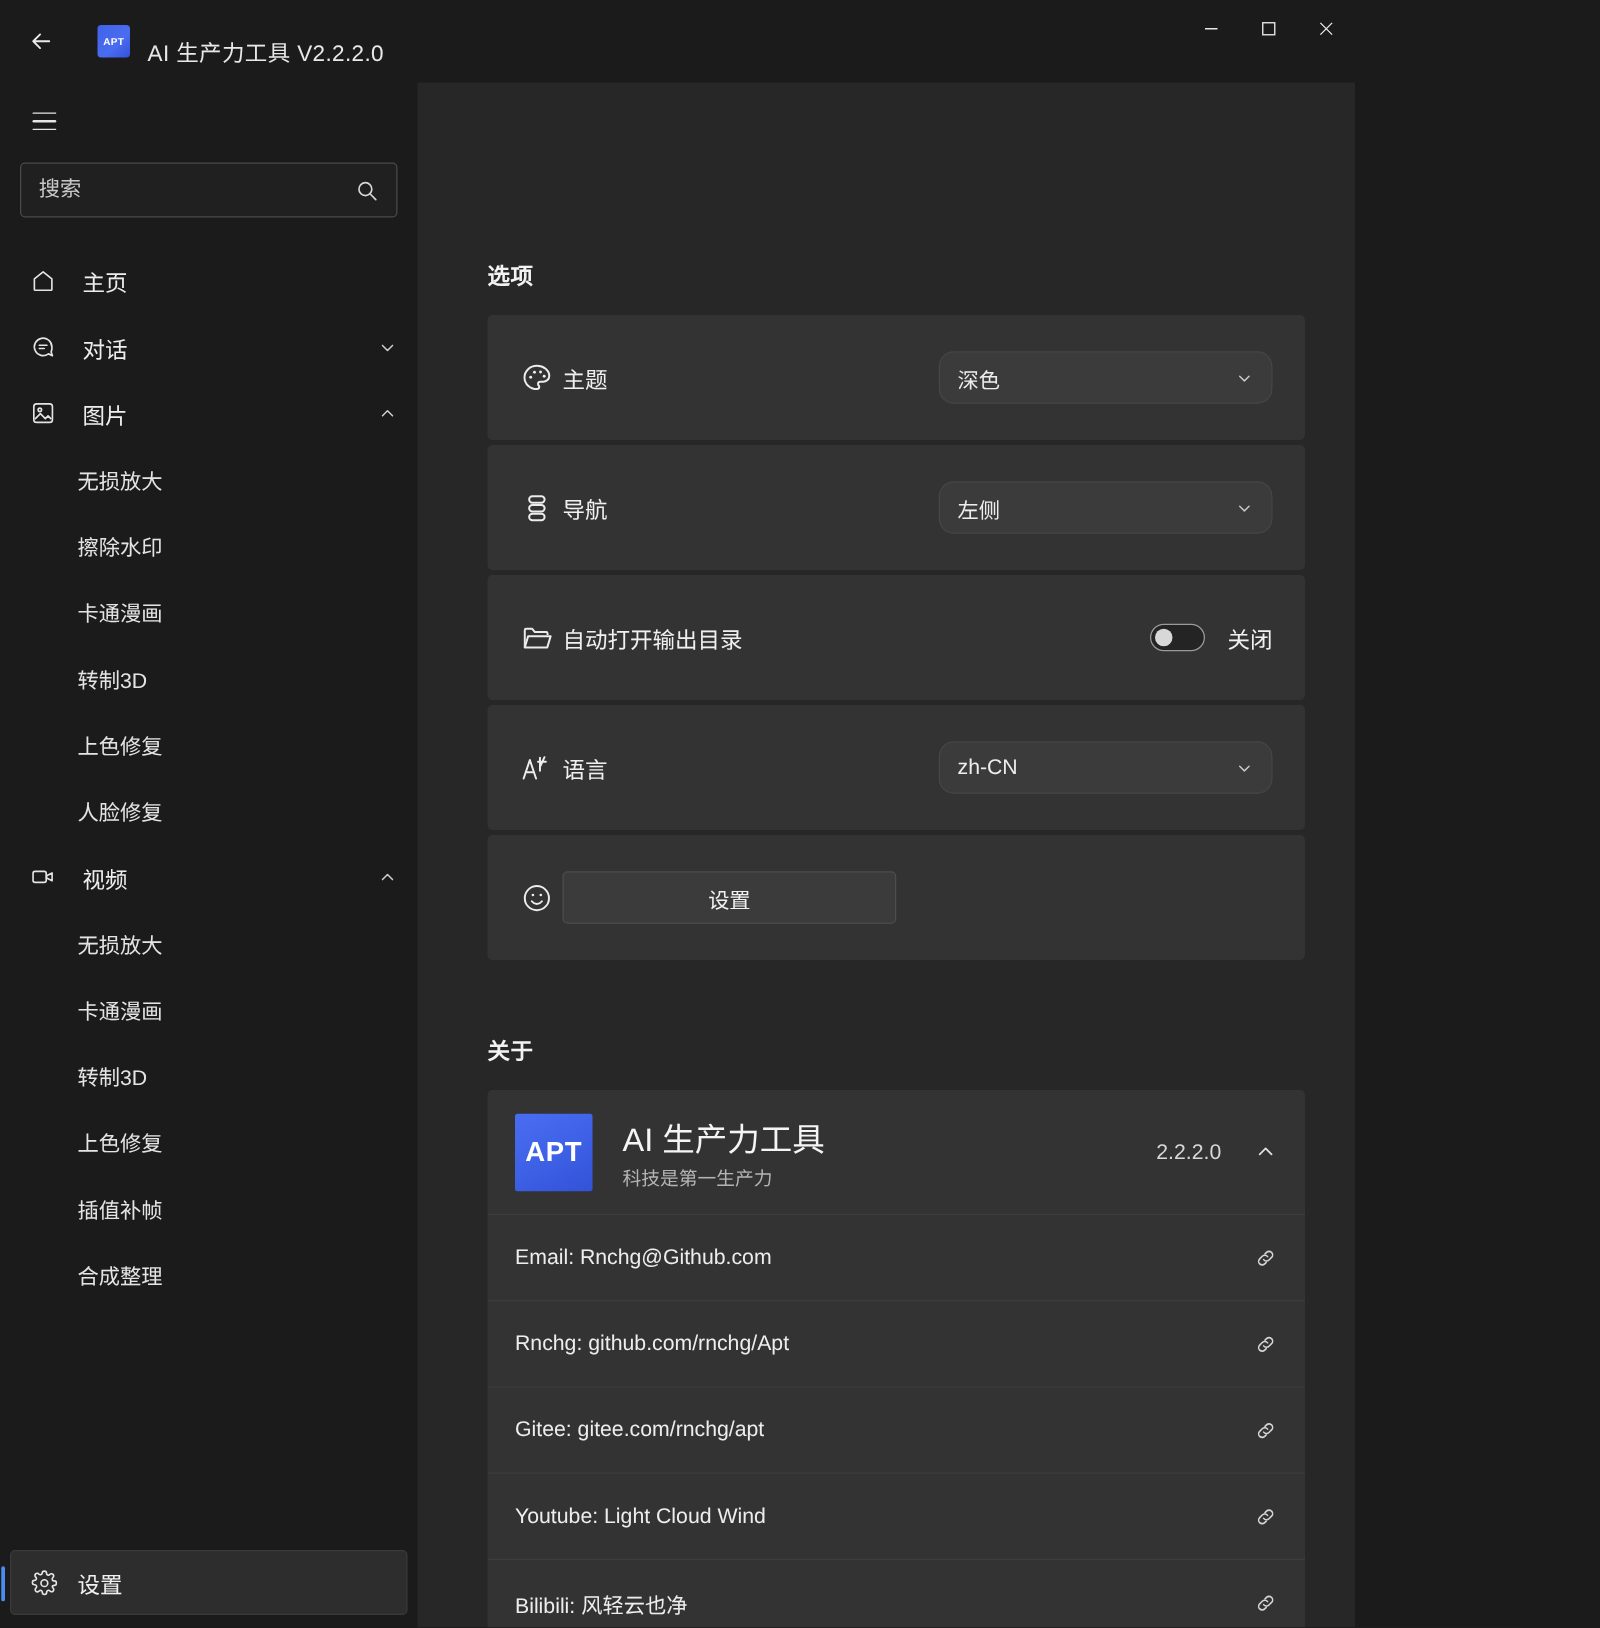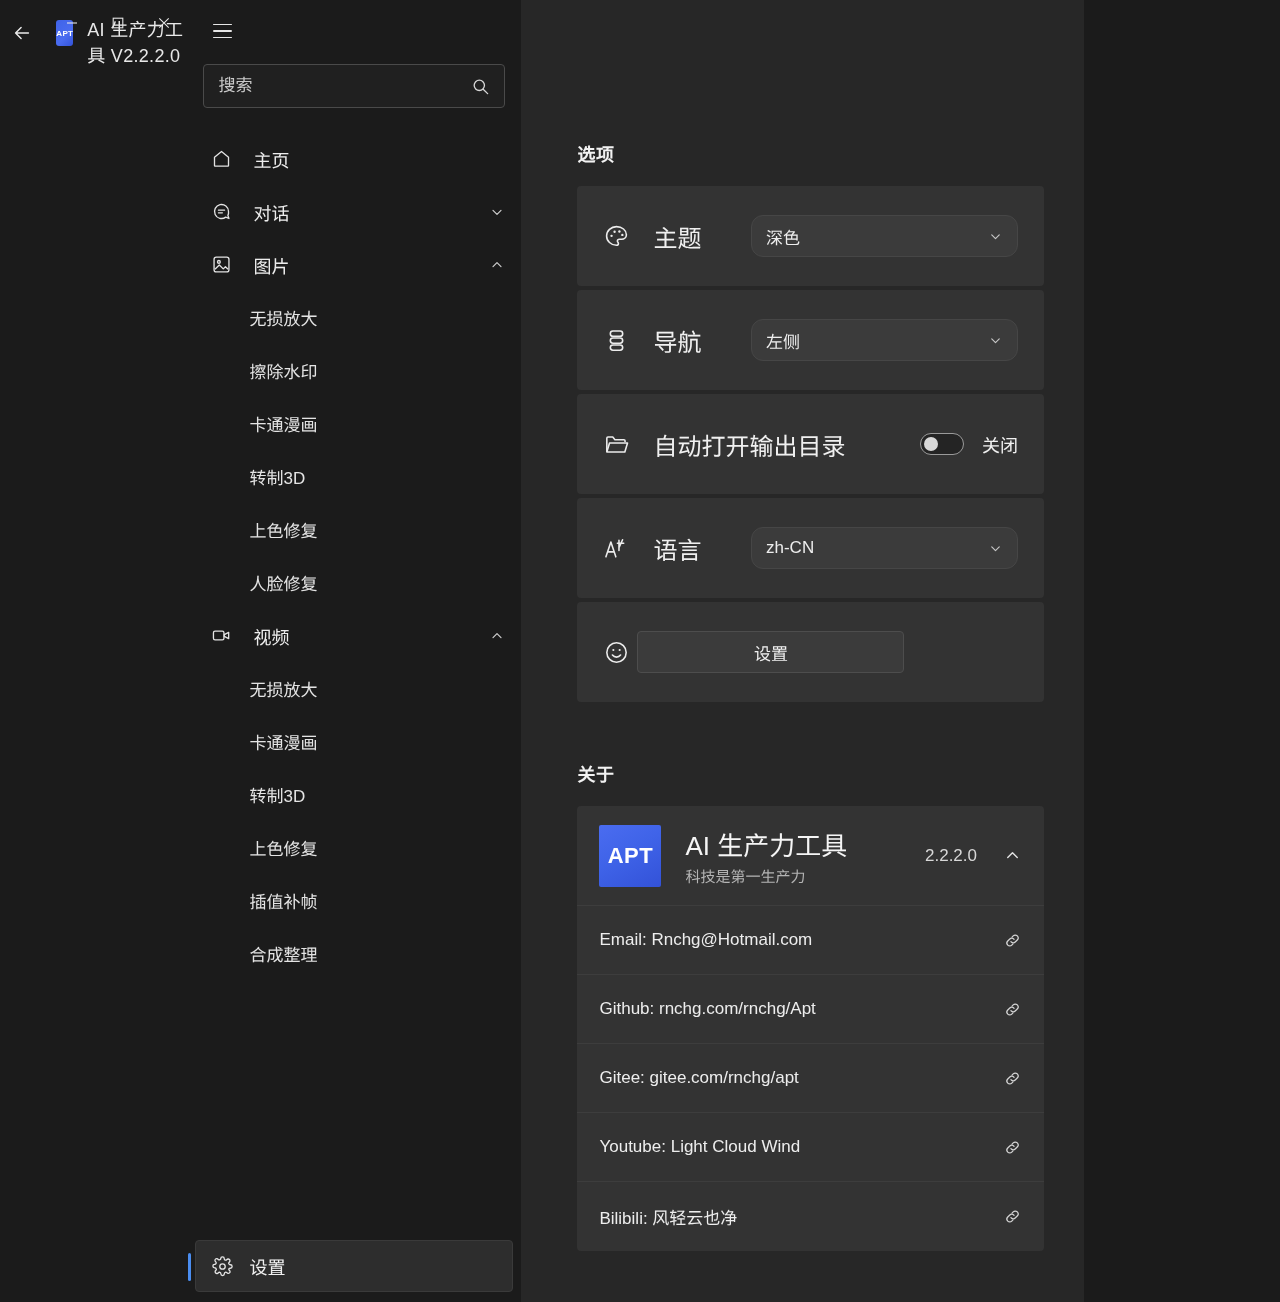--- a/index.html
+++ b/index.html
@@ -2,21 +2,21 @@
 <html lang="zh-CN"><head>
 <meta charset="utf-8">
 <style>
   * { margin:0; padding:0; box-sizing:border-box; }
   html, body {
     width:1280px; height:1302px;
     background:#1b1b1b;
     font-family:"Liberation Sans","DejaVu Sans",sans-serif;
     overflow:hidden;
   }
-  .app { width:1084px; height:1302px; display:flex; flex-direction:row; background:#1b1b1b; }
+  .app { width:1084px; height:1302px; display:flex; flex-direction:column; background:#1b1b1b; }
 
   
   .titlebar {
     height:66px; flex:0 0 66px;
     background:#1b1b1b;
     display:flex; align-items:center;
     position:relative;
   }
   .back-btn {
     width:46px; height:46px; margin-left:10px;
@@ -109,21 +109,21 @@
   }
   .section-title.about { margin-top:58px; }
 
   .card-group { display:flex; flex-direction:column; gap:4px; }
   .card {
     background:#333333; border-radius:4px;
     display:flex; align-items:center;
     height:100px; padding:0 26px;
   }
   .card-ico { width:34px; display:flex; align-items:center; color:#ececec; }
-  .card-label { margin-left:16px; font-size:24px; color:#f0f0f0; flex:1; }
+  .card-label { font-size:18px; color:#f0f0f0; flex:1; }
 
   .dropdown {
     width:267px; height:42px; background:#3b3b3b;
     border:1px solid #464646; border-radius:12px;
     display:flex; align-items:center; justify-content:space-between;
     padding:0 14px; cursor:pointer; color:#ededed; font-size:17px;
   }
   .dd-chev { color:#c6c6c6; display:flex; align-items:center; }
 
   .toggle-wrap { display:flex; align-items:center; gap:18px; }
@@ -416,31 +416,31 @@
           </div>
           <div class="about-version">2.2.2.0</div>
           <span class="about-chev">
             <svg width="19" height="19" viewBox="0 0 24 24" fill="none" stroke="#e0e0e0" stroke-width="1.8">
               <path d="M6 14.5l6-6 6 6" stroke-linecap="round" stroke-linejoin="round"></path>
             </svg>
           </span>
         </div>
 
         <div class="link-row">
-          <span class="link-text">Email: Rnchg@Hotmail.com</span>
+          <span class="link-text">Email: Rnchg@Github.com</span>
           <span class="link-ico">
             <svg width="19" height="19" viewBox="0 0 24 24" fill="none" stroke="#d4d4d4" stroke-width="1.6">
               <path d="M10 13.5a3.6 3.6 0 005.4.4l2.6-2.6a3.6 3.6 0 00-5.1-5.1l-1.5 1.5" stroke-linecap="round"></path>
               <path d="M14 10.5a3.6 3.6 0 00-5.4-.4L6 12.7a3.6 3.6 0 005.1 5.1l1.5-1.5" stroke-linecap="round"></path>
             </svg>
           </span>
         </div>
 
         <div class="link-row">
-          <span class="link-text">Github: rnchg.com/rnchg/Apt</span>
+          <span class="link-text">Rnchg: github.com/rnchg/Apt</span>
           <span class="link-ico">
             <svg width="19" height="19" viewBox="0 0 24 24" fill="none" stroke="#d4d4d4" stroke-width="1.6">
               <path d="M10 13.5a3.6 3.6 0 005.4.4l2.6-2.6a3.6 3.6 0 00-5.1-5.1l-1.5 1.5" stroke-linecap="round"></path>
               <path d="M14 10.5a3.6 3.6 0 00-5.4-.4L6 12.7a3.6 3.6 0 005.1 5.1l1.5-1.5" stroke-linecap="round"></path>
             </svg>
           </span>
         </div>
 
         <div class="link-row">
           <span class="link-text">Gitee: gitee.com/rnchg/apt</span>

